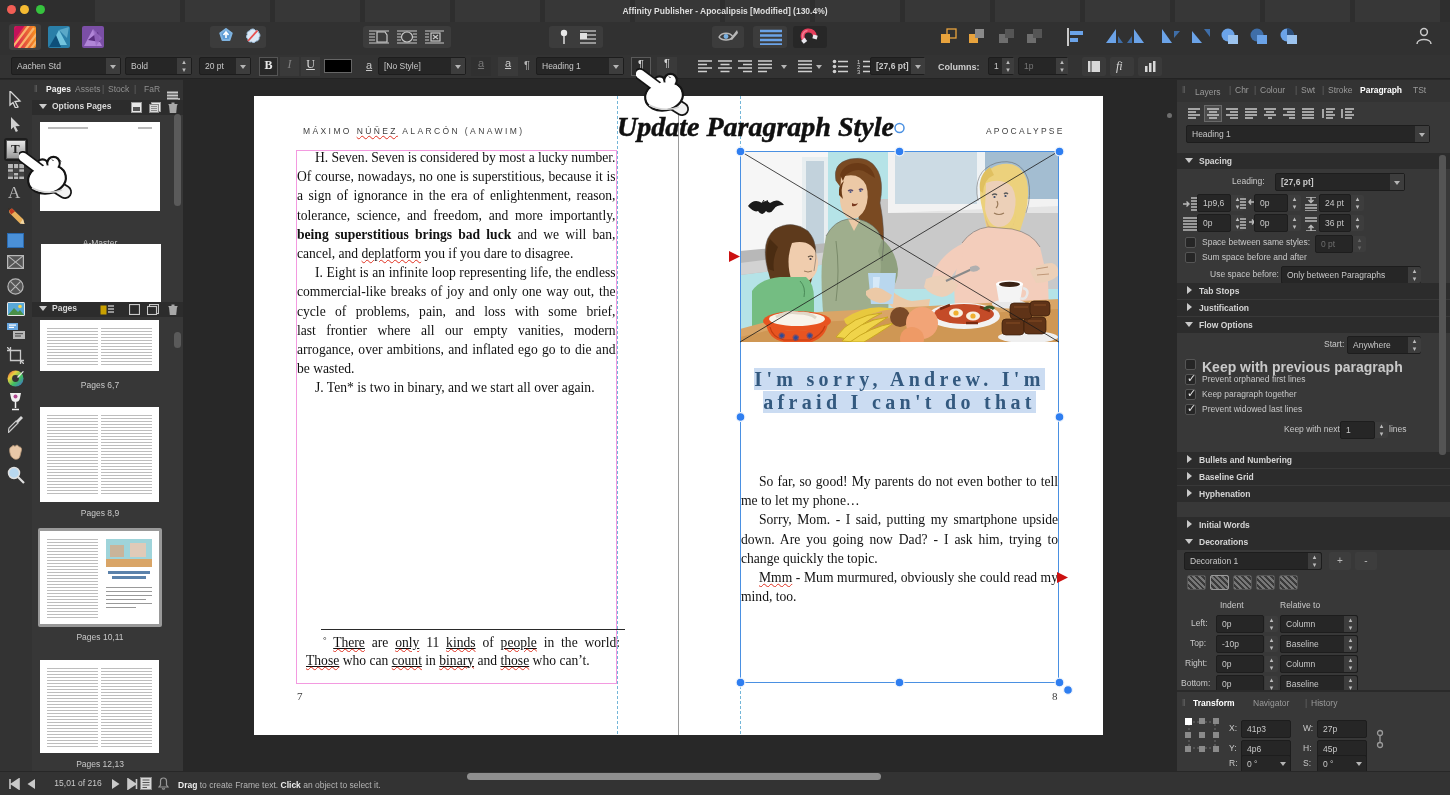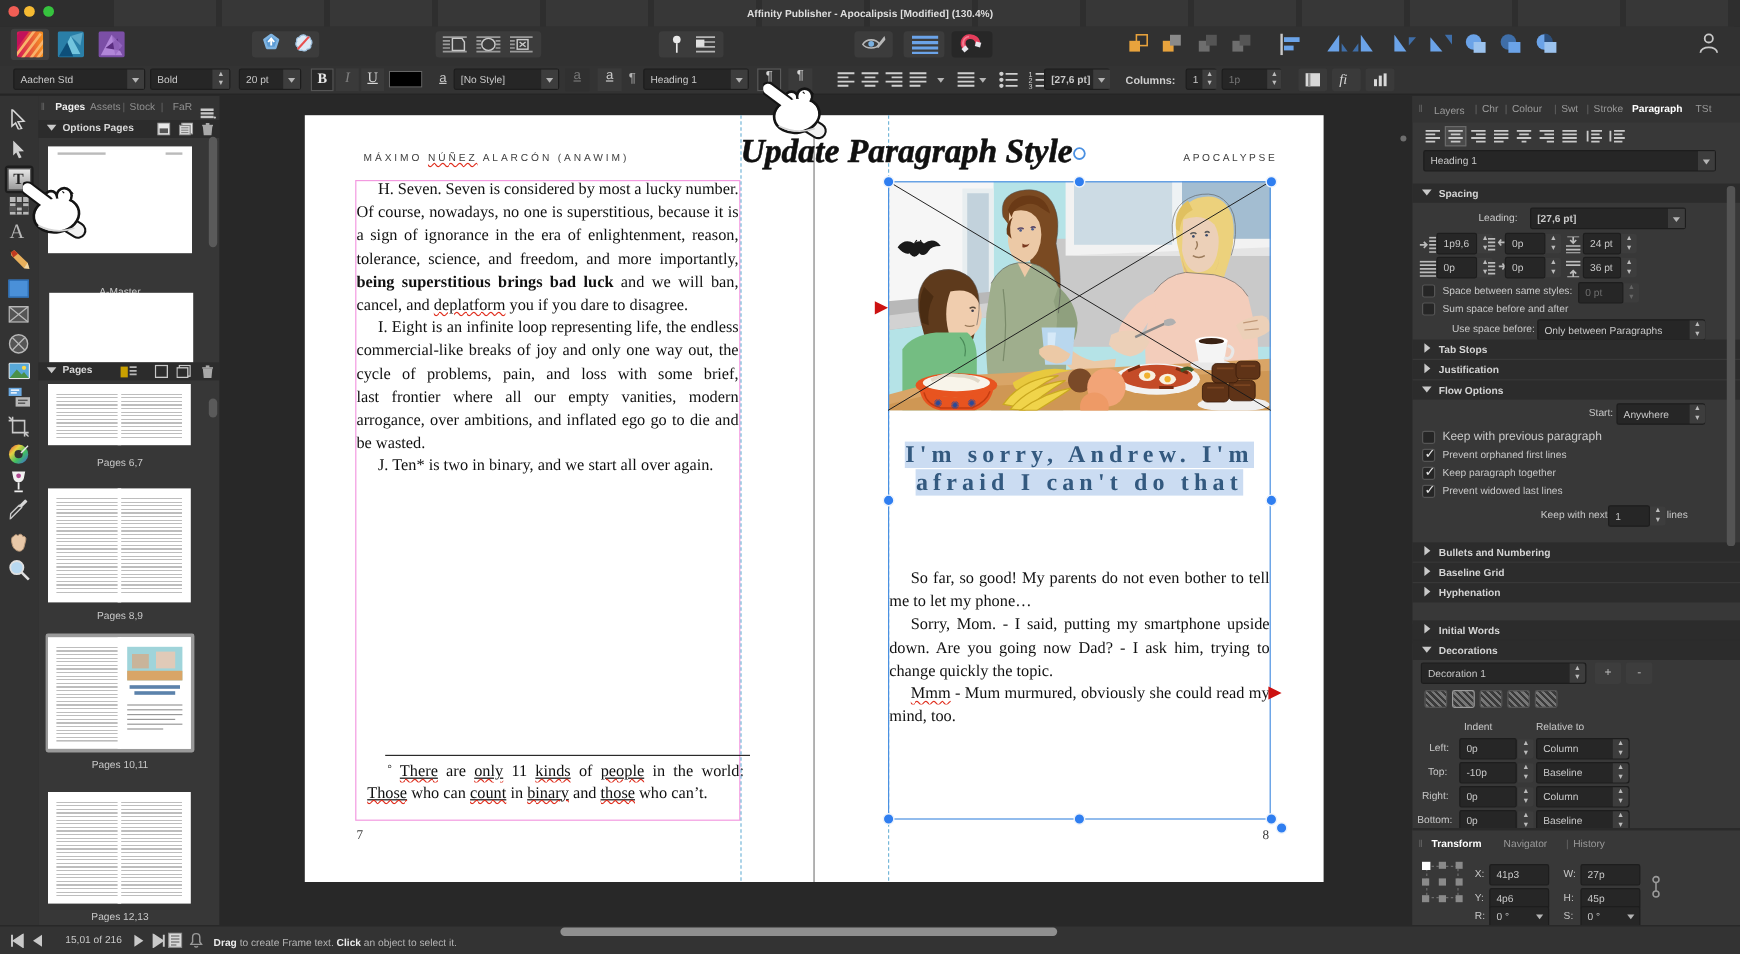--- a/index.html
+++ b/index.html
@@ -826,21 +826,21 @@
       <span class="sectlbl">Justification</span>
     </div>
   <div class="abs sect" style="top:237px;">
       <span class="tri-d"></span>
       <span class="sectlbl">Flow Options</span>
     </div>
   <div class="abs" style="left:147px;top:259px;color:#c9c9c9;font-size:8.5px;">Start:</div>
   <div class="abs fld" style="left:170px;top:256px;width:74px;">Anywhere</div>
   <div class="abs stp" style="left:231px;top:257px;">▴<br>▾</div>
   <div class="abs cb" style="left:8px;top:279px;"></div>
-  <div class="abs" style="left:25px;top:279px;color:#c9c9c9;font-size:10px;">Keep with previous paragraph</div>
+  <div class="abs" style="left:25px;top:279px;color:#c9c9c9;font-size:14px;font-weight:bold;">Keep with previous paragraph</div>
   <div class="abs cb ck" style="left:8px;top:294px;"></div>
   <div class="abs" style="left:25px;top:294px;color:#c9c9c9;font-size:8.5px;">Prevent orphaned first lines</div>
   <div class="abs cb ck" style="left:8px;top:309px;"></div>
   <div class="abs" style="left:25px;top:309px;color:#c9c9c9;font-size:8.5px;">Keep paragraph together</div>
   <div class="abs cb ck" style="left:8px;top:324px;"></div>
   <div class="abs" style="left:25px;top:324px;color:#c9c9c9;font-size:8.5px;">Prevent widowed last lines</div>
   <div class="abs" style="left:107px;top:344px;color:#c9c9c9;font-size:8.5px;">Keep with next:</div>
   <div class="abs fld" style="left:163px;top:341px;width:35px;">1</div>
   <div class="abs stp" style="left:198px;top:342px;">▴<br>▾</div>
   <div class="abs" style="left:212px;top:344px;color:#c9c9c9;font-size:8.5px;">lines</div>

